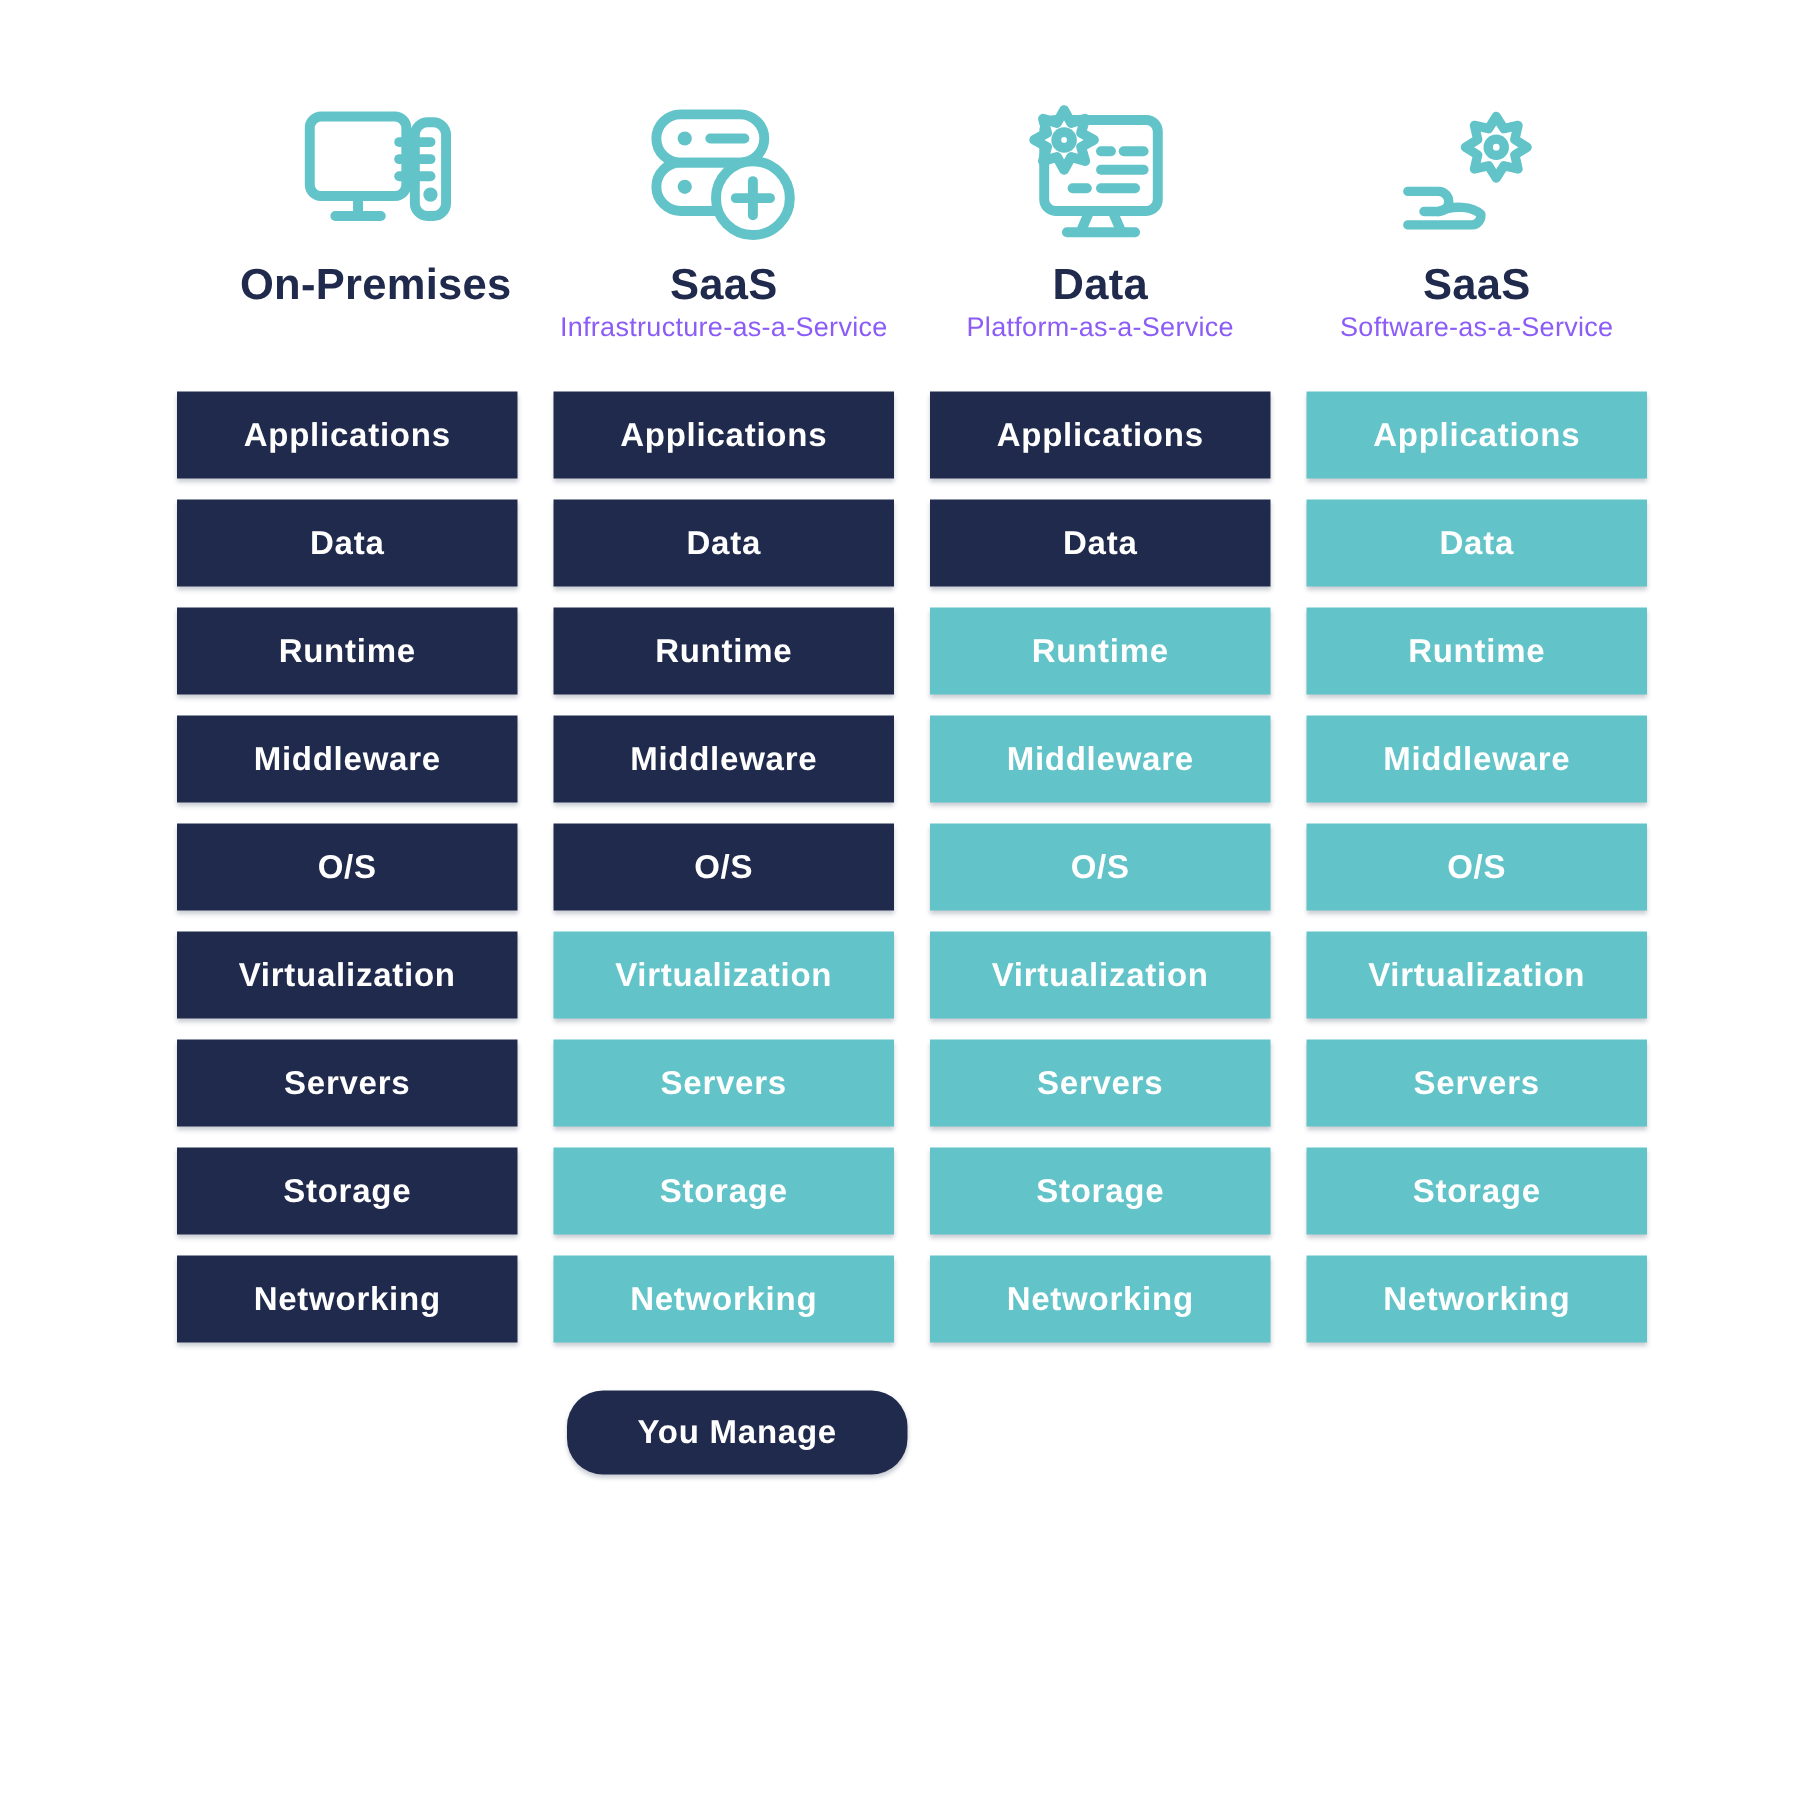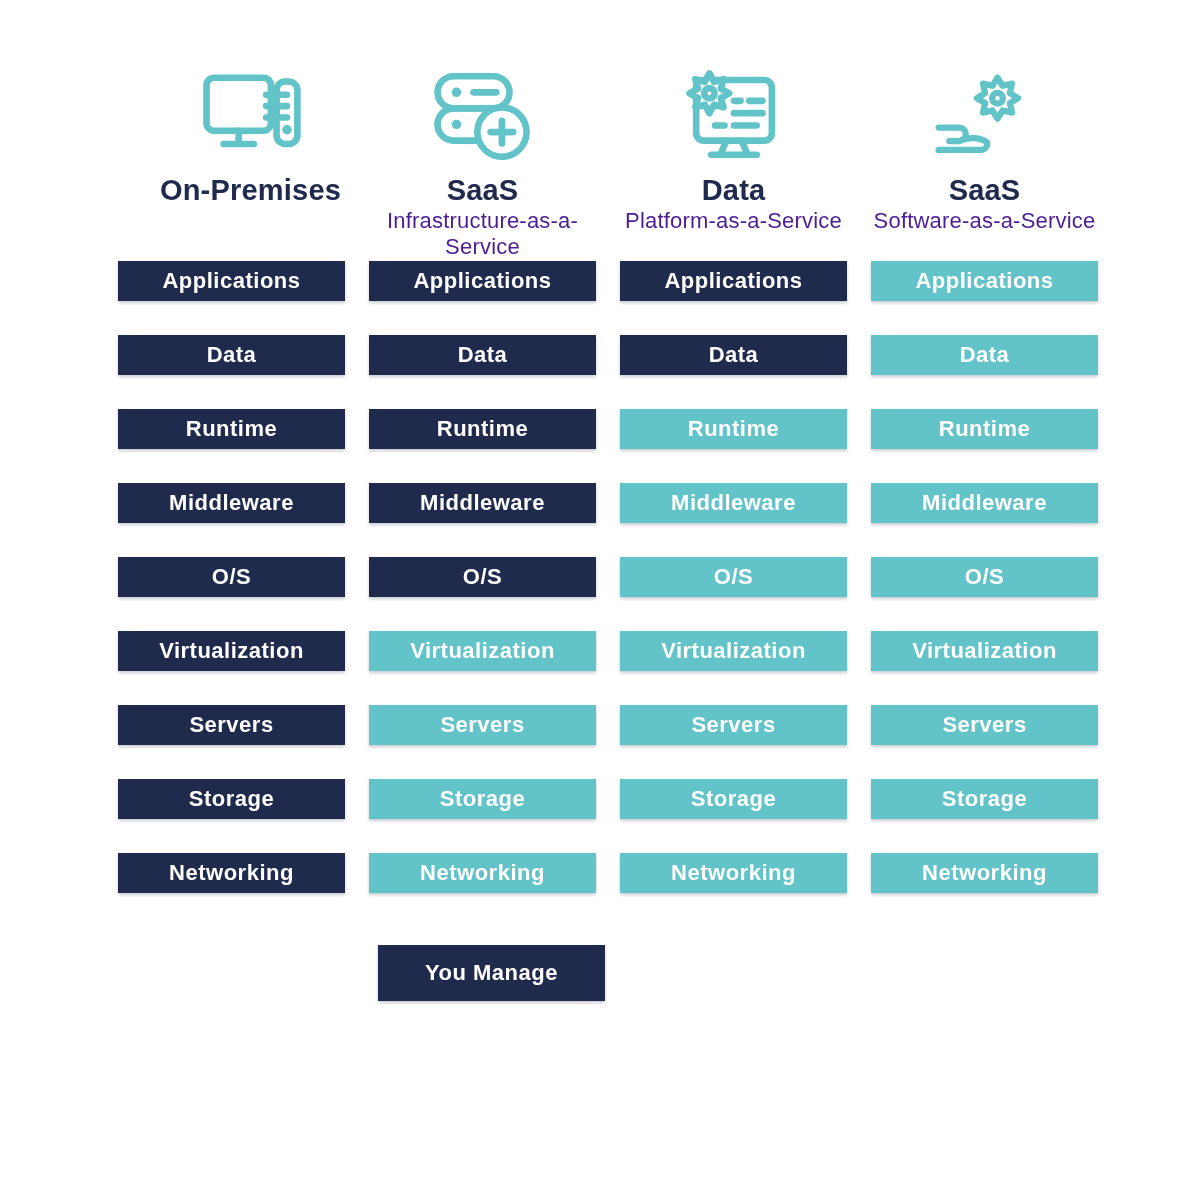--- a/index.html
+++ b/index.html
@@ -32,29 +32,29 @@
   }
   .col-title {
     margin: 4px 0 3px;
     font-size: 29px;
     font-weight: bold;
     color: #202a4c;
     letter-spacing: 0.2px;
     line-height: 1;
   }
   .col-subtitle {
-    font-size: 22px;
-    color: #4c1d95;
+    font-size: 18px;
+    color: #8b5cf6;
     letter-spacing: 0.2px;
     line-height: 1.2;
     min-height: 20px;
   }
   .cell {
-    height: 40px;
-    margin-bottom: 34px;
+    height: 58px;
+    margin-bottom: 14px;
     display: flex;
     align-items: center;
     justify-content: center;
     color: #ffffff;
     font-size: 22px;
     font-weight: bold;
     letter-spacing: 0.5px;
     box-shadow: 0 2px 3px rgba(100,110,130,0.35);
     text-align: center;
   }
@@ -69,20 +69,21 @@
     width: 227px;
     height: 56px;
     display: flex;
     align-items: center;
     justify-content: center;
     color: #ffffff;
     font-size: 22px;
     font-weight: bold;
     letter-spacing: 0.5px;
     box-shadow: 0 2px 3px rgba(100,110,130,0.35);
+    border-radius: 24px;
   }
   svg { display: block; }
   svg .ln { fill: none; stroke: #62c4c8; stroke-width: 7; stroke-linecap: round; stroke-linejoin: round; }
   svg .knock { fill: #ffffff; stroke: #62c4c8; stroke-width: 7; stroke-linecap: round; stroke-linejoin: round; }
   svg .dot { fill: #62c4c8; stroke: none; }
 </style>
 </head>
 <body>
 
 <div class="columns">

